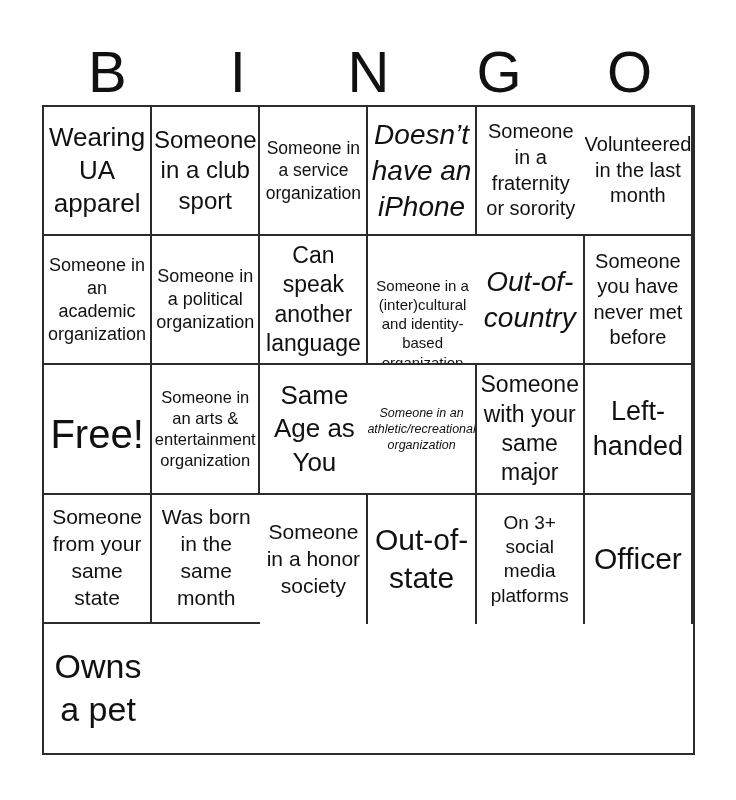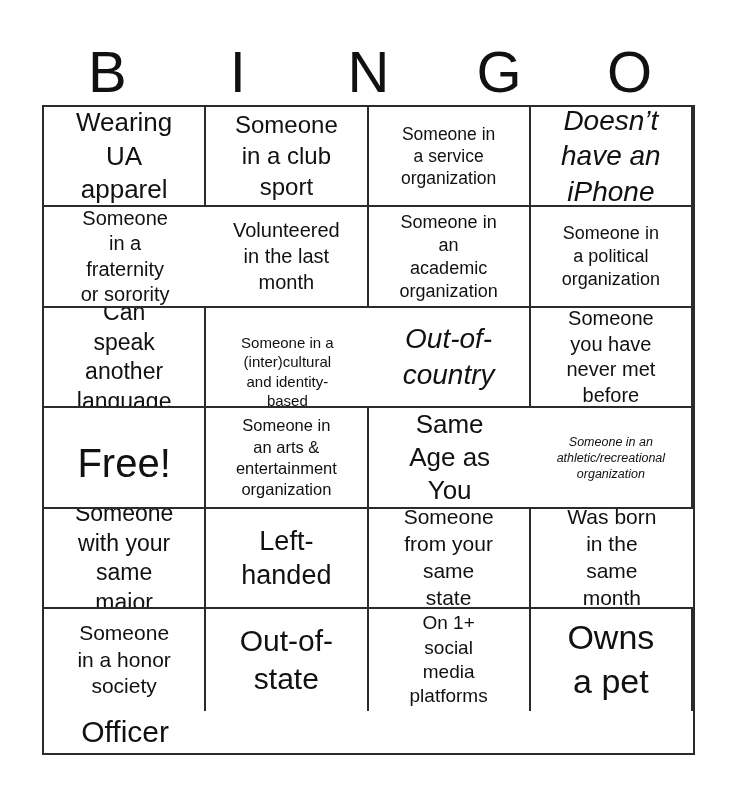--- a/index.html
+++ b/index.html
@@ -26,21 +26,21 @@
     font-size: 58px;
     line-height: 1;
     font-weight: 400;
     color: #111111;
     letter-spacing: 0;
   }
   .board {
     width: 653px;
     height: 650px;
     display: grid;
-    grid-template-columns: repeat(4, 1fr);
+    grid-template-columns: repeat(6, 1fr);
     grid-template-rows: repeat(5, 1fr);
     border: 2px solid #2b2b2b;
     background: #ffffff;
   }
   .cell {
     border-right: 2px solid #2b2b2b;
     border-bottom: 2px solid #2b2b2b;
     display: flex;
     align-items: center;
     justify-content: center;
@@ -195,26 +195,26 @@
       <div class="cell fs-21">
         <span class="cell-text">Someone
 in a honor
 society</span>
       </div>
       <div class="cell fs-30">
         <span class="cell-text">Out-of-
 state</span>
       </div>
       <div class="cell fs-19">
-        <span class="cell-text">On 1+
+        <span class="cell-text">On 3+
 social
 media
 platforms</span>
       </div>
+      <div class="cell fs-30">
+        <span class="cell-text">Officer</span>
+      </div>
       <div class="cell fs-34">
         <span class="cell-text">Owns
 a pet</span>
-      </div>
-      <div class="cell fs-30">
-        <span class="cell-text">Officer</span>
       </div>
     </div>
 </div>
 
 </body></html>

